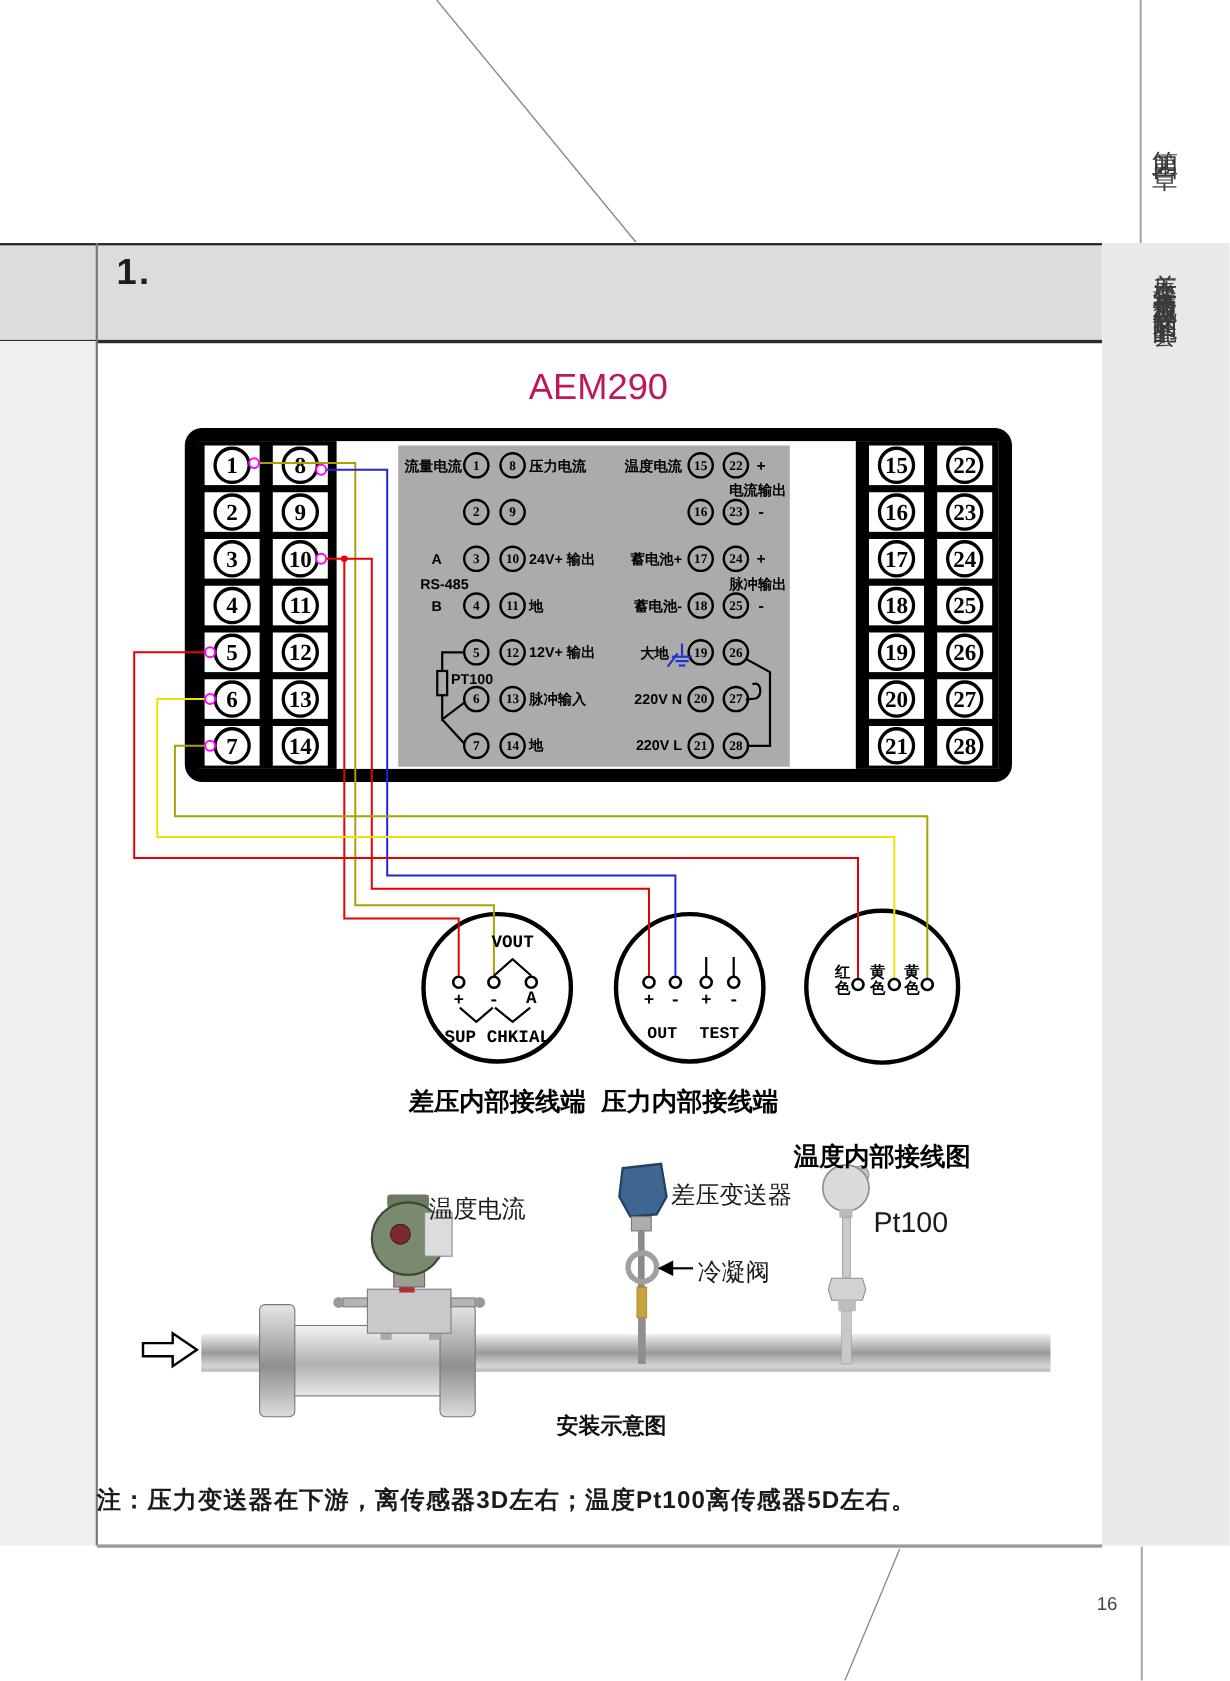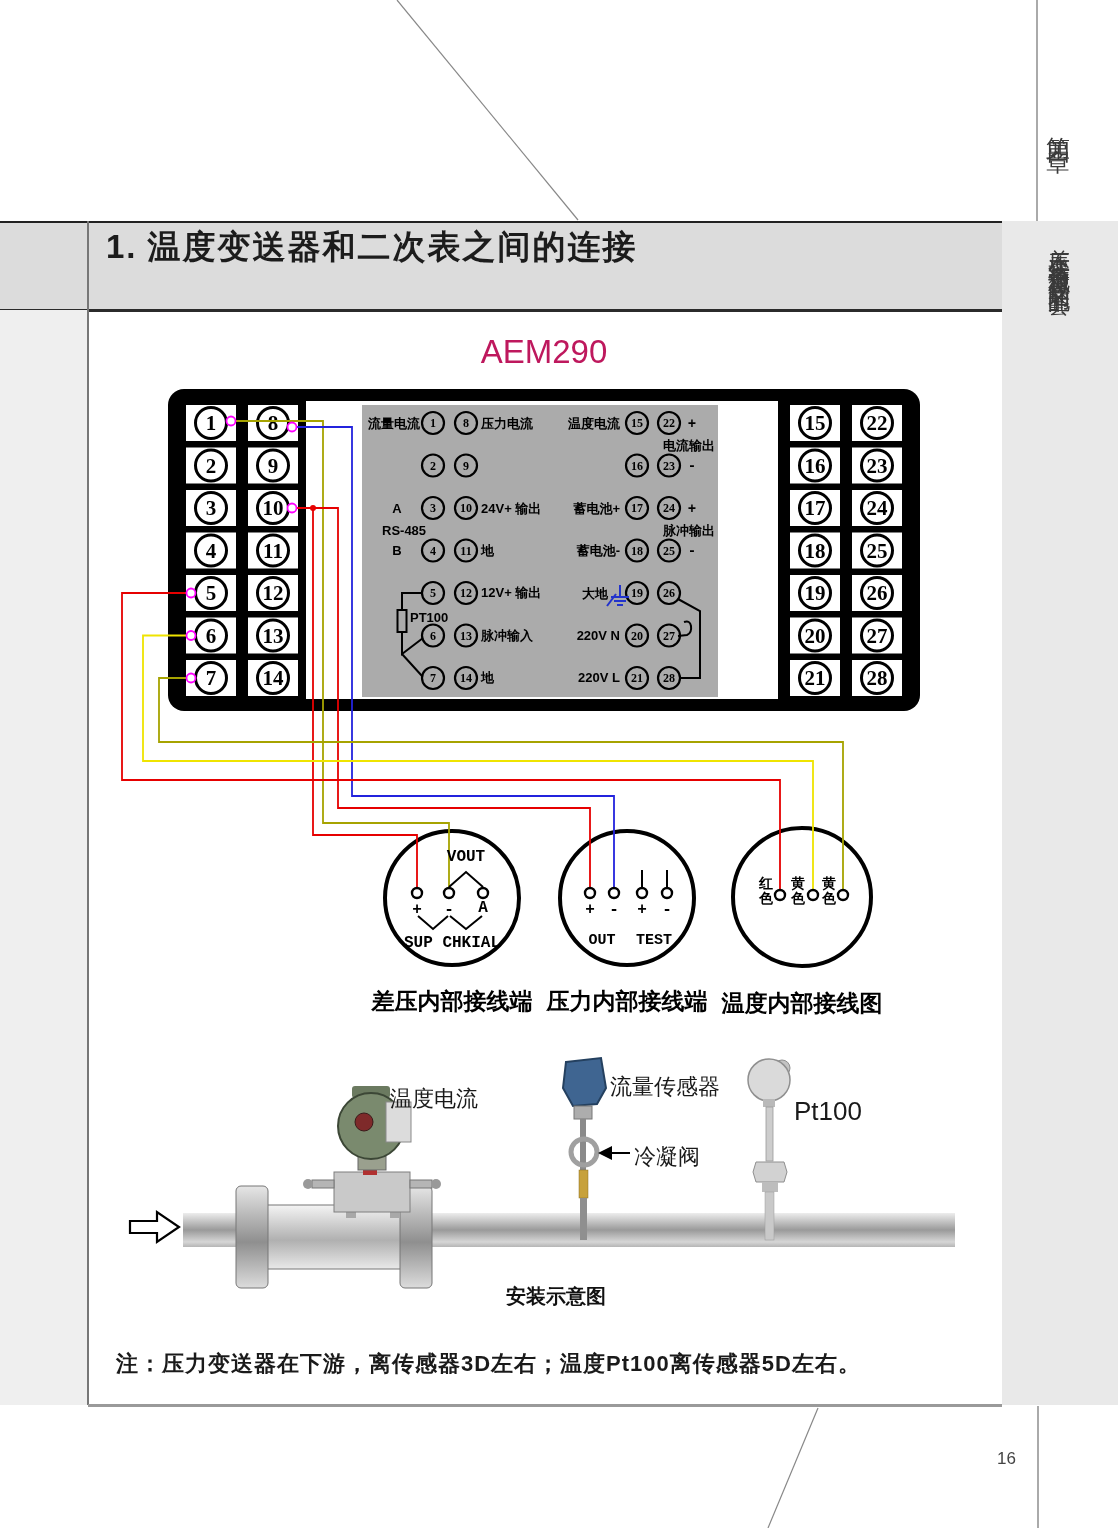--- a/index.html
+++ b/index.html
@@ -18,21 +18,21 @@
   
   .title{left:136px;top:146px;font-size:50px;font-weight:700;letter-spacing:1px;color:#141414;white-space:nowrap;}
   .title .mark{font-size:28px;vertical-align:-6px;}
   .section{left:106px;top:227px;display:flex;font-size:33px;font-weight:600;letter-spacing:2px;color:#1c1c1c;line-height:40px;}
   .section .num{margin-right:10px;}
   .model{left:544px;top:333px;transform:translateX(-50%);font-size:33px;color:#be185d;}
   .cap{font-size:23px;font-weight:700;transform:translateX(-50%);white-space:nowrap;color:#000;text-align:right;}
   .ilabel{font-size:22px;color:#1a1a1a;white-space:nowrap;}
   .pt100label{font-size:26px;color:#1a1a1a;}
   .install-cap{left:556px;top:1283px;transform:translateX(-50%);font-size:20px;font-weight:700;}
-  .note{left:116px;top:1349px;font-size:22px;font-weight:600;letter-spacing:1px;color:#1a1a1a;white-space:nowrap;}
+  .note{left:88px;top:1349px;font-size:22px;font-weight:600;letter-spacing:1px;color:#1a1a1a;white-space:nowrap;}
   .vtext{writing-mode:vertical-rl;text-orientation:upright;color:#3a3a3a;}
   .chapter{left:1042px;top:118px;font-size:24px;letter-spacing:6px;}
   .side-title{left:1044px;top:232px;font-size:22px;letter-spacing:3px;}
   .pageno{left:997px;top:1449px;font-size:17px;color:#444;}
   
   svg text{user-select:none;}
   .bnum{font:700 21px "Liberation Serif",serif;}
   .pnum{font:700 12px "Liberation Serif",serif;}
   .plabel{font:700 13px "Liberation Sans",sans-serif;}
   .psym{font:700 14px "Liberation Mono",monospace;}
@@ -401,32 +401,31 @@
         <rect x="762" y="1182" width="16" height="10" fill="#bdbdbd"></rect>
         <rect x="765" y="1192" width="9" height="48" fill="#c9c9c9" stroke="#9a9a9a" stroke-width="0.5"></rect>
       </g>
     </g>
   </svg>
 
 
   <div class="abs section">
     <span class="num">1.</span>
     <span>
-      <span style="display:block">温度变送器和二次表之间的连接</span>
     </span>
   </div>
 
   <div class="abs model">AEM290</div>
 
   <div class="abs cap" style="left:452px;top:986px;">差压内部接线端</div>
   <div class="abs cap" style="left:627px;top:986px;">压力内部接线端</div>
-  <div class="abs cap" style="left:802px;top:988px;">温度内部接线图</div>
+  <div class="abs cap" style="left:802px;top:1036px;">温度内部接线图</div>
 
   <div class="abs ilabel" style="left:390px;top:1084px;">温度电流</div>
-  <div class="abs ilabel" style="left:610px;top:1072px;">流量传感器</div>
+  <div class="abs ilabel" style="left:610px;top:1072px;">差压变送器</div>
   <div class="abs ilabel" style="left:634px;top:1142px;">冷凝阀</div>
   <div class="abs ilabel pt100label" style="left:794px;top:1096px;">Pt100</div>
   <div class="abs install-cap">安装示意图</div>
 
   <div class="abs note">注：压力变送器在下游，离传感器3D左右；温度Pt100离传感器5D左右。</div>
 
   <div class="abs vtext chapter">第四章</div>
   <div class="abs vtext side-title">差压变送器与流量积算仪之间的配套</div>
   <div class="abs pageno">16</div>
 

